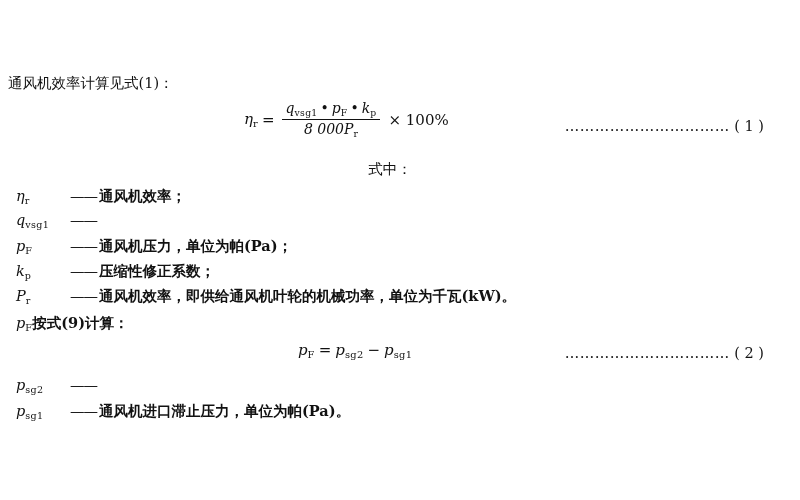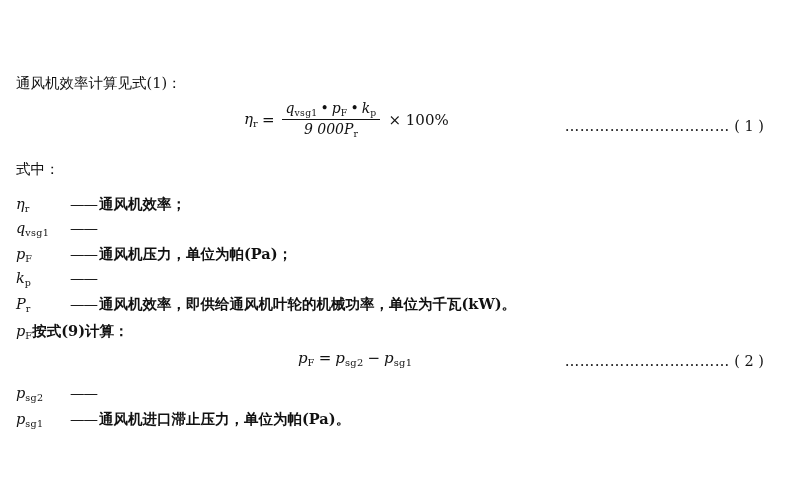--- a/index.html
+++ b/index.html
@@ -21,27 +21,27 @@
     box-sizing: border-box;
     padding: 72px 36px 0 8px;
   }
   .line {
     position: relative;
     font-size: 14.5px;
     line-height: 1.55;
     white-space: nowrap;
   }
   .intro {
-    margin-left: 8px;
     margin-bottom: 6px;
   }
   .shizhong {
     margin-left: 8px;
     margin-top: 4px;
-    margin-bottom: 14px;
+    margin-bottom: 6px;
+    text-align: center;
   }
   .deflist {
     margin: 0;
     padding: 0;
   }
   .defrow {
     display: flex;
     align-items: baseline;
     margin-left: 8px;
     height: 25px;
@@ -156,21 +156,21 @@
   <div class="formula-block">
     <div class="formula">
       <span><span>η</span><sub>r</sub></span>
       <span class="eqsign">=</span>
       <span class="frac">
         <span class="num">
           <span>q</span><sub>vsg1</sub><span class="opdot">•</span><span>p</span><sub>F</sub><span class="opdot">•</span><span>k</span><sub>p</sub>
         </span>
         <span class="bar"></span>
         <span class="den">
-          <span>9 000P</span><sub>r</sub>
+          <span>8 000P</span><sub>r</sub>
         </span>
       </span>
       <span class="times">× 100%</span>
     </div>
     <div class="leader">
       <span class="dots">……………………………</span>
       <span class="num">( 1 )</span>
     </div>
   </div>
 
@@ -187,20 +187,21 @@
       <span class="dash">——</span>
     </div>
     <div class="defrow">
       <span class="sym"><span>p</span><sub>F</sub></span>
       <span class="dash">——</span>
       <span class="txt">通风机压力，单位为帕(Pa)；</span>
     </div>
     <div class="defrow">
       <span class="sym"><span>k</span><sub>p</sub></span>
       <span class="dash">——</span>
+      <span class="txt">压缩性修正系数；</span>
     </div>
     <div class="defrow">
       <span class="sym"><span>P</span><sub>r</sub></span>
       <span class="dash">——</span>
       <span class="txt">通风机效率，即供给通风机叶轮的机械功率，单位为千瓦(kW)。</span>
     </div>
   </div>
 
   <div class="defrow" style="margin-top:2px;">
     <span class="sym" style="min-width:0;"><span>p</span><sub>F</sub></span>

